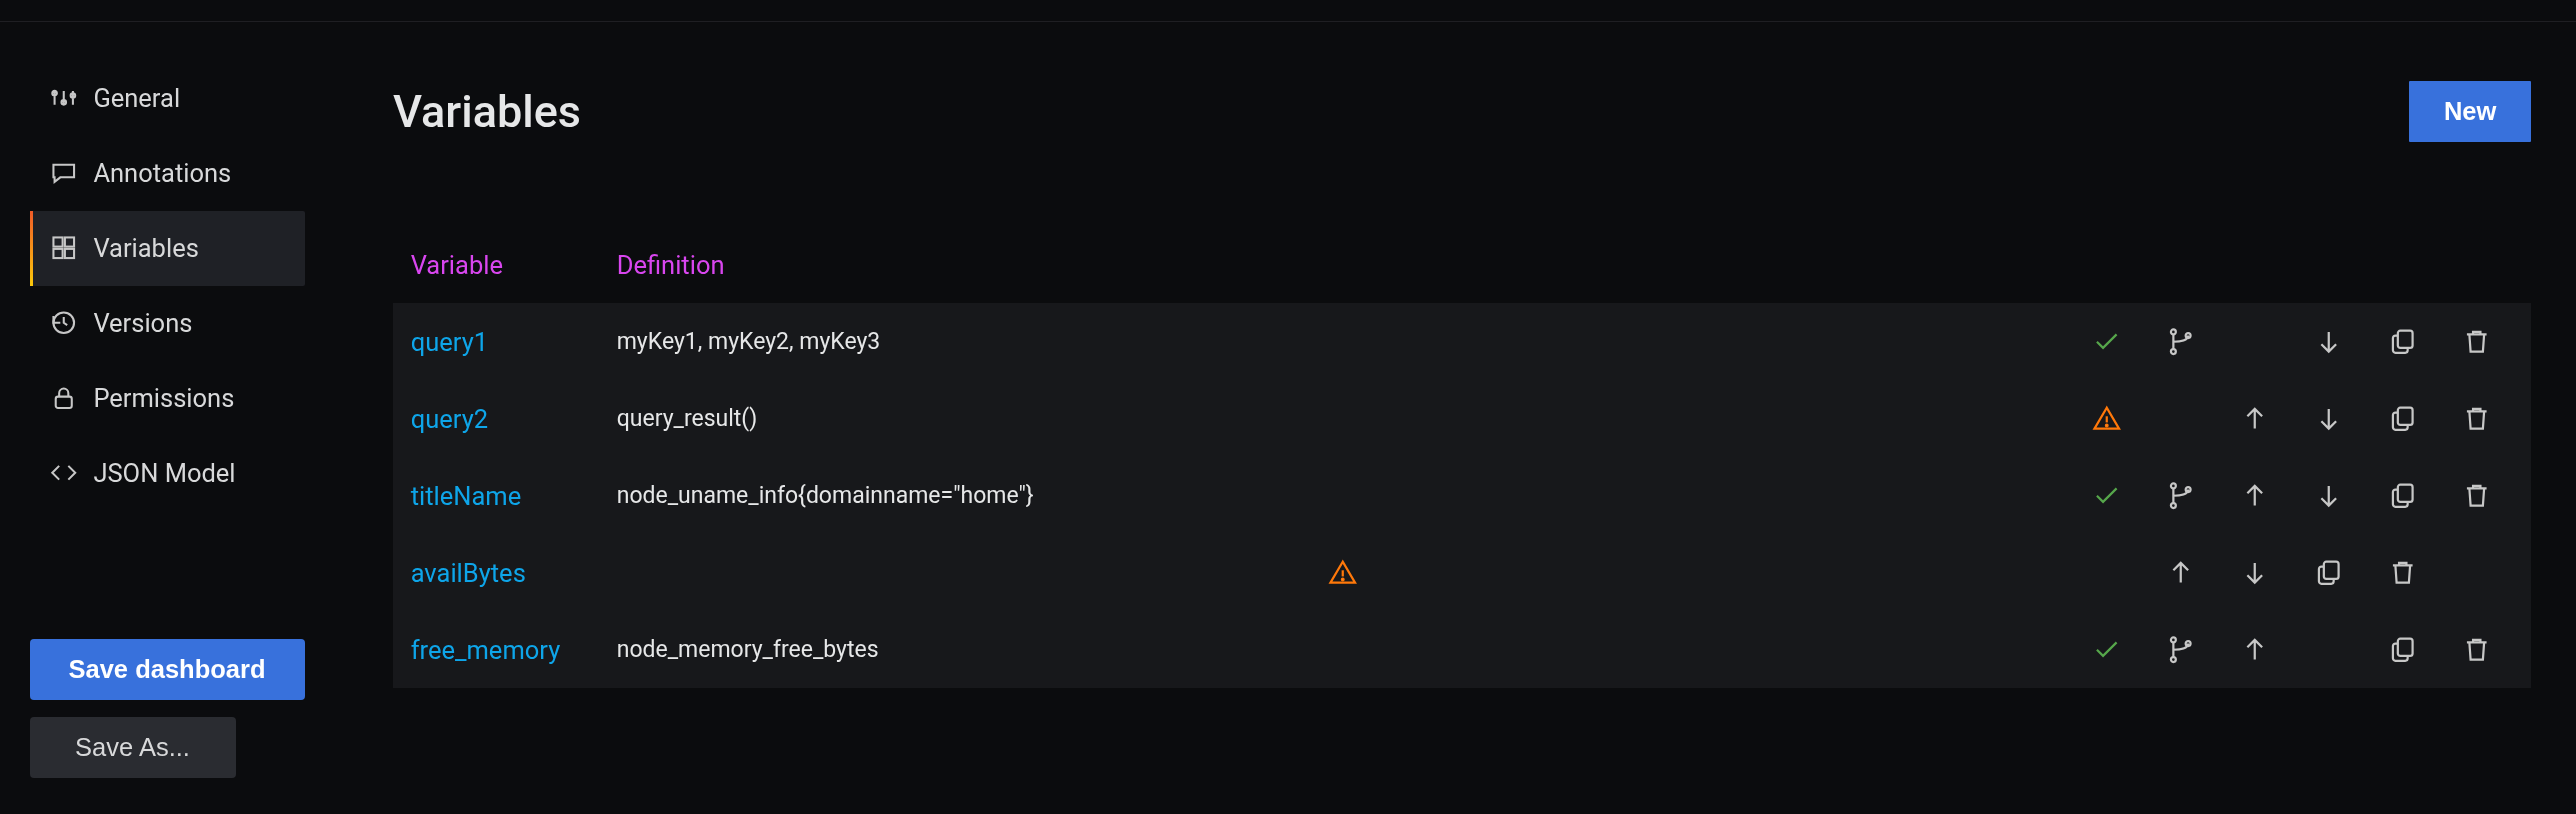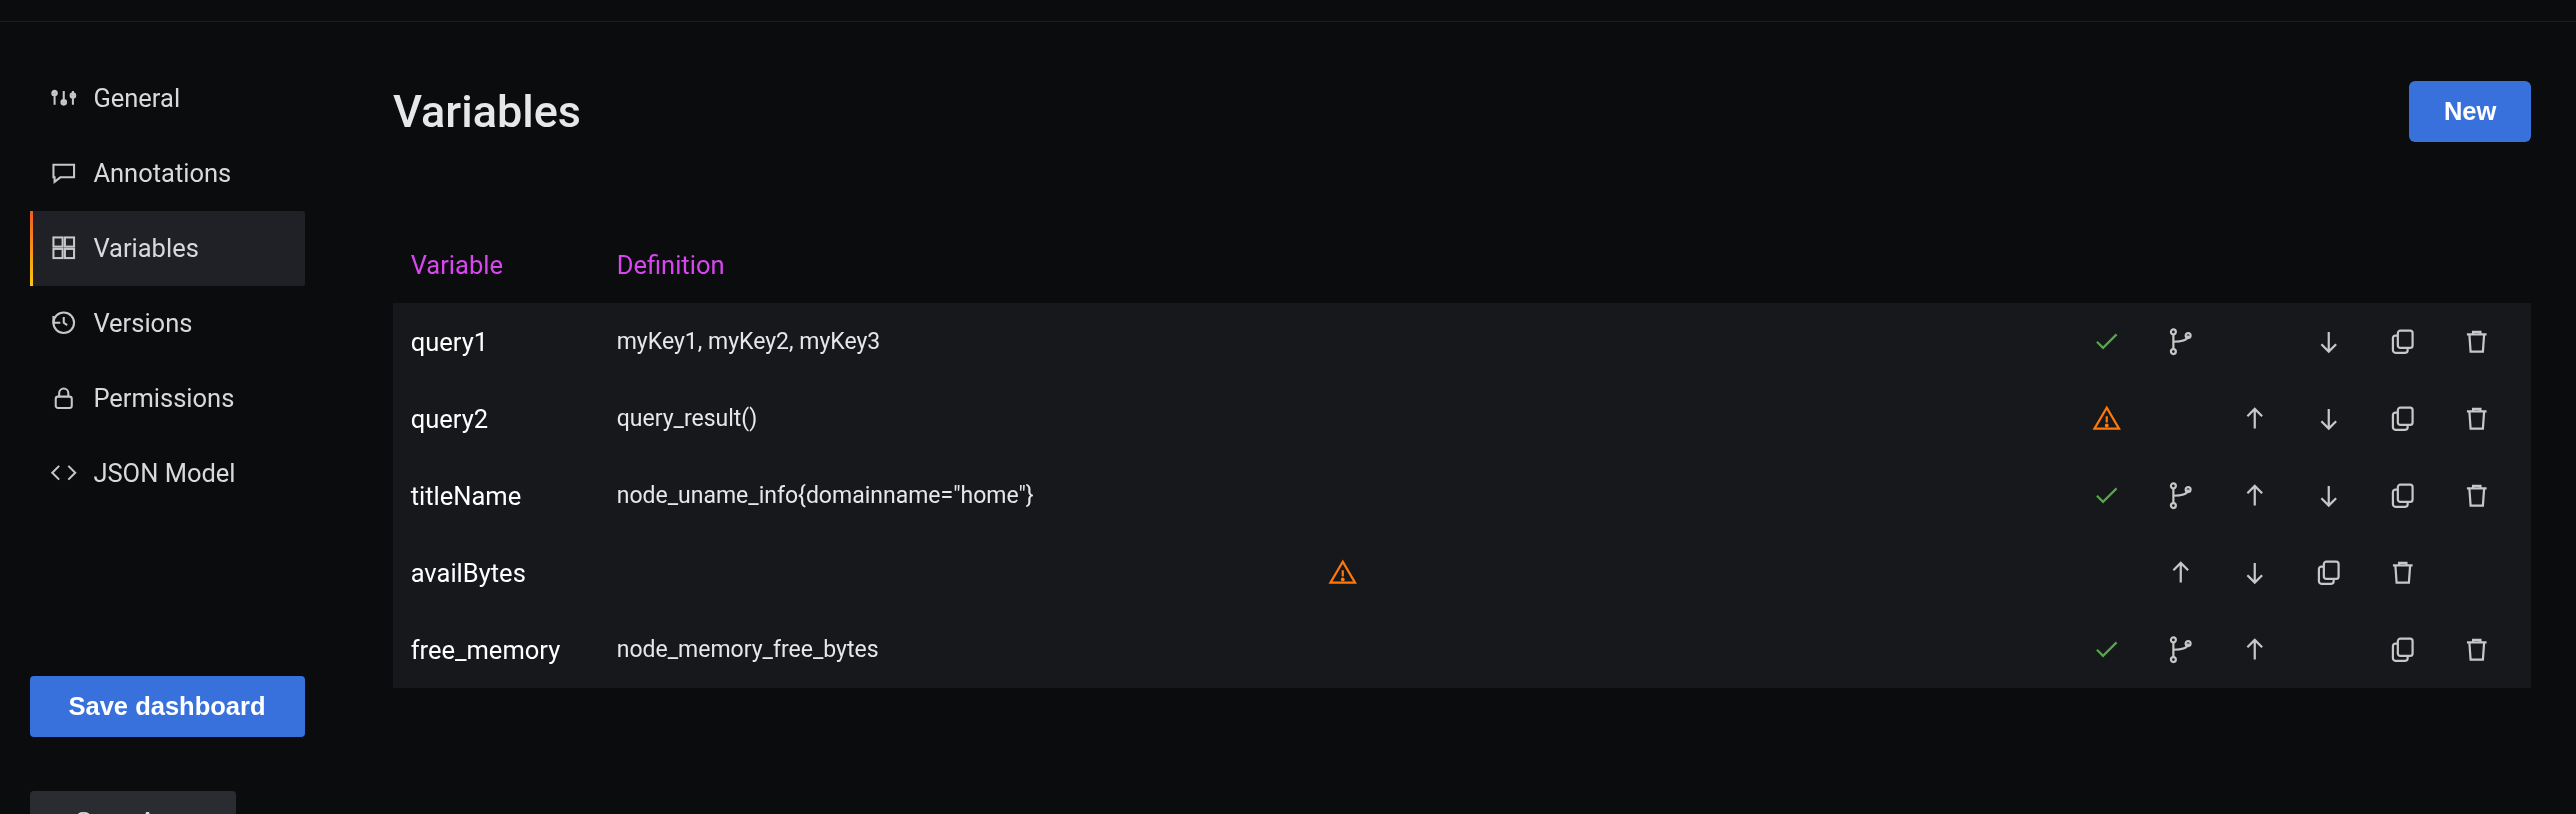--- a/index.html
+++ b/index.html
@@ -64,21 +64,20 @@
     display: inline-flex;
     align-items: center;
     justify-content: center;
     height: 61px;
     padding: 0 27.5px;
     border-radius: 3.9px;
     border: none;
     cursor: pointer;
     font-size: 25.5px;
     font-weight: 500;
-    margin-top: 37px;
   }
   .btn-primary { background: #3871dc; color: #fff; }
   .btn-secondary { background: #2a2c31; color: #d8d9da; }
   .btn-save { width: 275px; font-weight: 600; }
   .btn-saveas { width: 206px; }
   
   .main {
     flex: 1;
     padding: 59px 59px 0 59px;
     display: flex;
@@ -96,21 +95,21 @@
     color: #e6e7e8;
   }
   .btn-new {
     background: #3871dc;
     color: #fff;
     height: 61px;
     padding: 16px 35px;
     font-weight: 700;
     font-size: 25.5px;
     border: none;
-    border-radius: 6px;
+    border-radius: 1px;
     cursor: pointer;
   }
   
   .vars-table {
     display: flex;
     flex-direction: column;
     gap: 3.9px;
   }
   .vars-head {
     display: grid;
@@ -123,21 +122,21 @@
   }
   .vars-row {
     display: grid;
     grid-template-columns: 206px 1453px 74px 74px 74px 74px 74px 74px;
     align-items: center;
     background: #17181b;
     height: 77px;
     padding: 0 17.7px;
   }
   .var-name {
-    color: #ffffff;
+    color: #0ea5e9;
     cursor: pointer;
     font-size: 25.5px;
   }
   .var-def {
     color: #e6e7e8;
     font-size: 23px;
     white-space: nowrap;
     overflow: hidden;
     text-overflow: ellipsis;
   }

